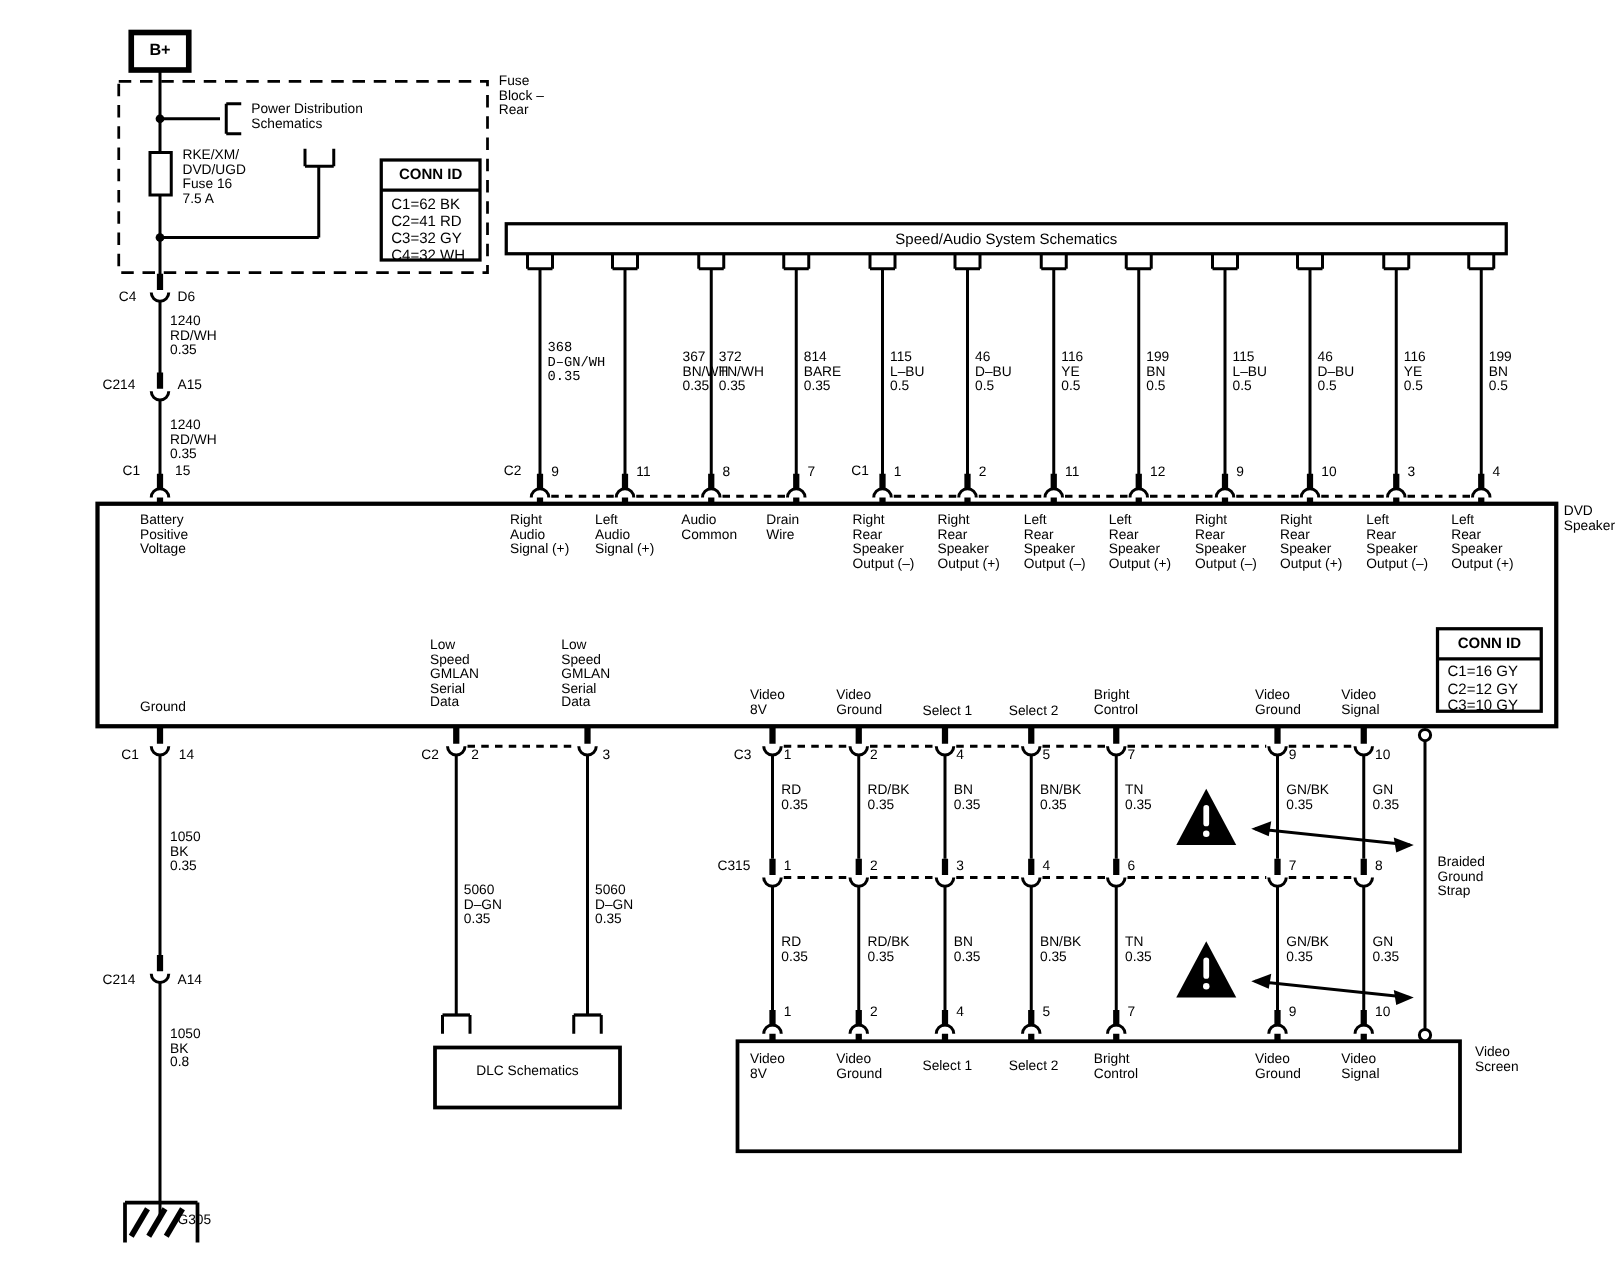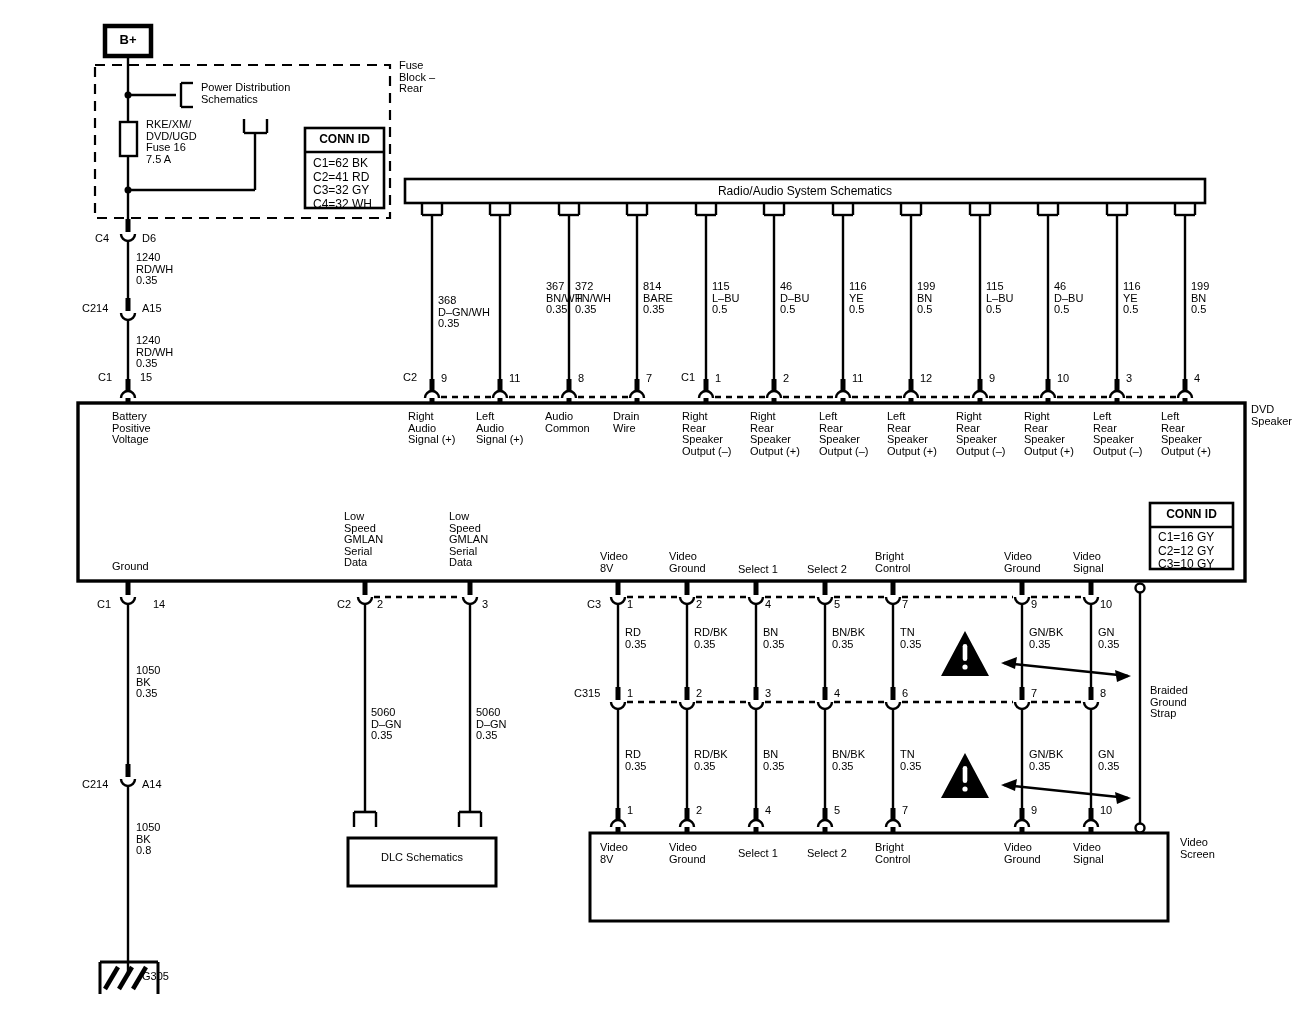--- a/index.html
+++ b/index.html
@@ -272,40 +272,40 @@
   <span class="lbl" style="left:146px;top:119px;">RKE/XM/
 DVD/UGD
 Fuse 16
 7.5 A</span>
   <span class="lbl t12 b ctr" style="left:305px;top:133px;width:79px;">CONN ID</span>
   <span class="lbl t12" style="left:313px;top:157px;">C1=62 BK
 C2=41 RD
 C3=32 GY
 C4=32 WH</span>
 
-  <span class="lbl t12 ctr" style="left:405px;top:185px;width:800px;">Radio/Audio System Schematics</span>
+  <span class="lbl t12 ctr" style="left:405px;top:185px;width:800px;">Speed/Audio System Schematics</span>
 
   <span class="lbl" style="left:95px;top:233px;">C4</span>
   <span class="lbl" style="left:142px;top:233px;">D6</span>
   <span class="lbl" style="left:136px;top:252px;">1240
 RD/WH
 0.35</span>
   <span class="lbl" style="left:82px;top:303px;">C214</span>
   <span class="lbl" style="left:142px;top:303px;">A15</span>
   <span class="lbl" style="left:136px;top:335px;">1240
 RD/WH
 0.35</span>
   <span class="lbl" style="left:98px;top:372px;">C1</span>
   <span class="lbl" style="left:140px;top:372px;">15</span>
   <span class="lbl" style="left:112px;top:411px;">Battery
 Positive
 Voltage</span>
   <span class="lbl" style="left:112px;top:561px;">Ground</span>
   <span class="lbl" style="left:97px;top:599px;">C1</span>
-  <span class="lbl" style="left:153px;top:599px;text-align:center;">14</span>
+  <span class="lbl" style="left:143px;top:599px;text-align:center;">14</span>
   <span class="lbl" style="left:136px;top:665px;">1050
 BK
 0.35</span>
   <span class="lbl" style="left:82px;top:779px;">C214</span>
   <span class="lbl" style="left:142px;top:779px;">A14</span>
   <span class="lbl" style="left:136px;top:822px;">1050
 BK
 0.8</span>
   <span class="lbl" style="left:142px;top:971px;">G305</span>
 
@@ -340,21 +340,21 @@
 0.35</span>
   <span class="lbl ctr" style="left:348px;top:852px;width:148px;">DLC Schematics</span>
 
   <span class="lbl" style="left:587px;top:599px;">C3</span>
   <span class="lbl" style="left:574px;top:688px;">C315</span>
   <span class="lbl" style="left:1150px;top:685px;">Braided
 Ground
 Strap</span>
   <span class="lbl" style="left:1180px;top:837px;">Video
 Screen</span>
-<span class="lbl" style="left: 438px; top: 295px;">368
+<span class="lbl" style="left: 438px; top: 274px; font-family: Liberation Mono, monospace;">368
 D–GN/WH
 0.35</span>
     <span class="lbl" style="left: 441px; top: 373px;">9</span>
     <span class="lbl" style="left: 408px; top: 411px;">Right
 Audio
 Signal (+)</span>
     <span class="lbl" style="left: 506px; top: 281px; margin-left: 40px;">367
 BN/WH
 0.35</span>
     <span class="lbl" style="left: 509px; top: 373px;">11</span>

